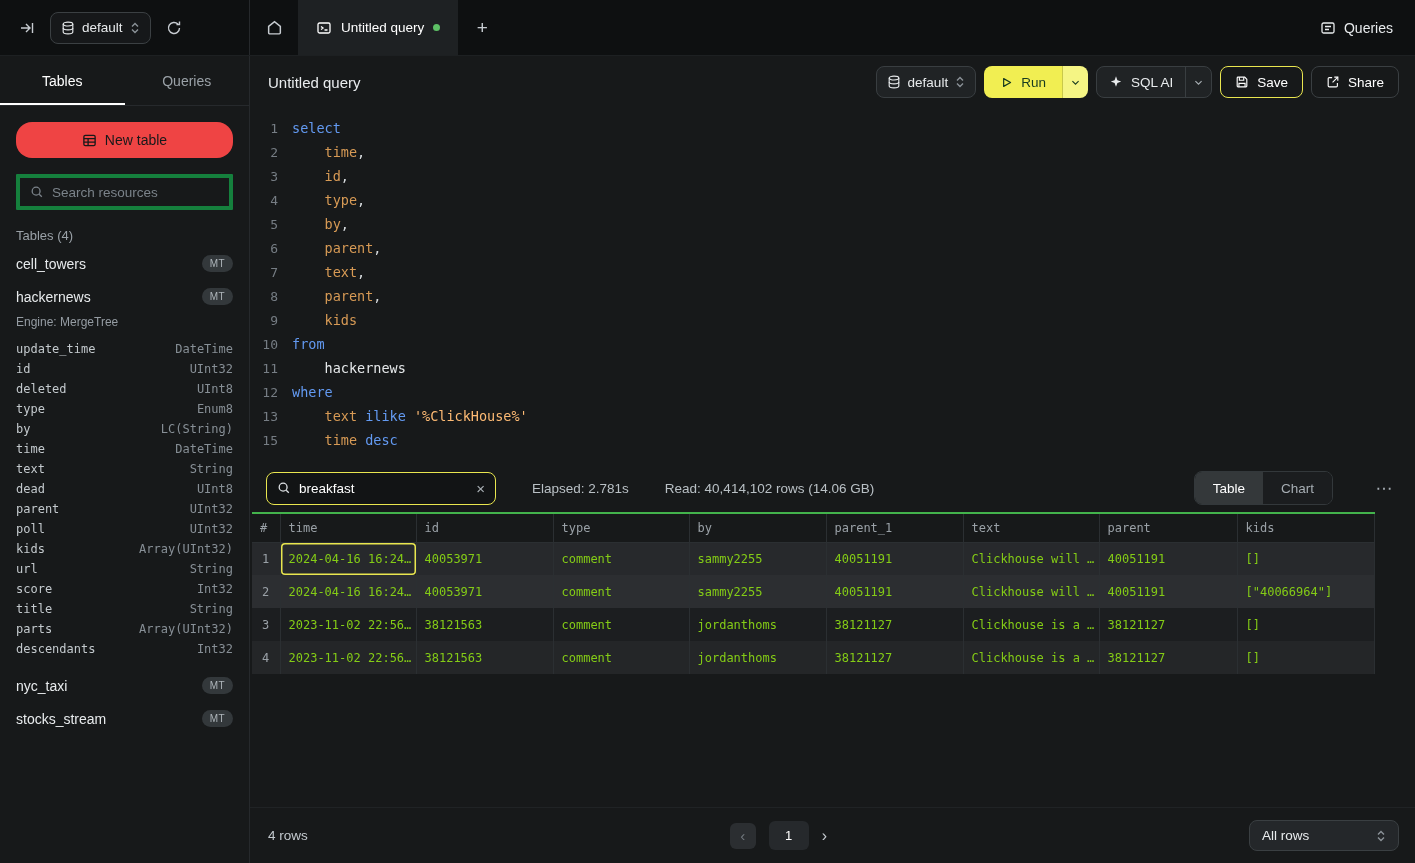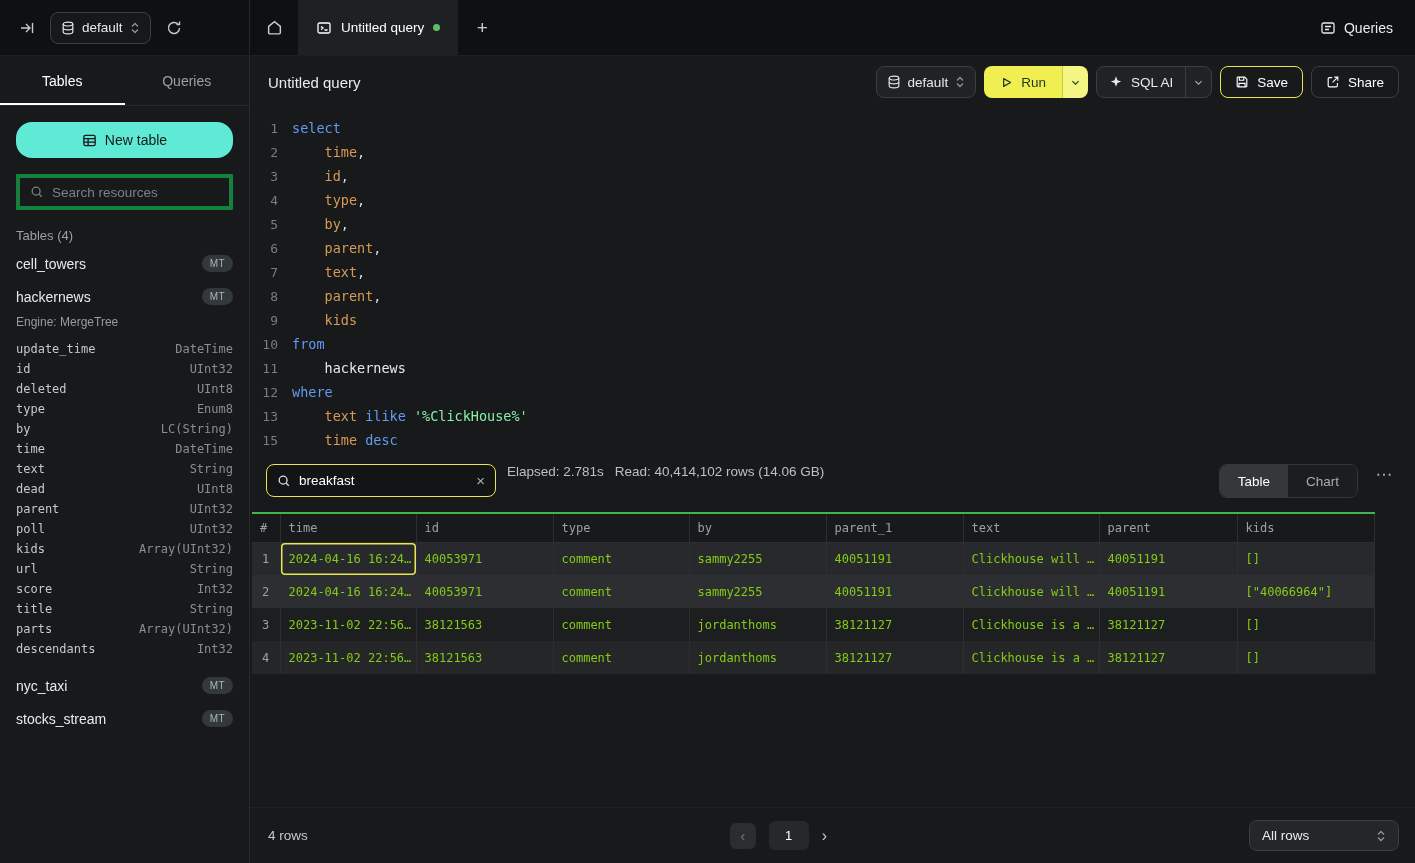--- a/index.html
+++ b/index.html
@@ -16,21 +16,21 @@
 .tab{display:flex;align-items:center;justify-content:center;color:#c7ccd1}
 .home-tab{width:48px}
 .query-tab{gap:9px;padding:0 18px;background:#1e2123;color:#fff;font-size:13.5px;cursor:pointer}
 .green-dot{width:7px;height:7px;border-radius:50%;background:#5dc065}
 .plus-tab{width:48px;font-size:19px;color:#c7ccd1}
 .queries-btn{margin-left:auto;margin-right:22px;display:flex;align-items:center;gap:8px;color:#e8ebed;font-size:14px}
 .sidebar{grid-row:2;grid-column:1;background:#17191a;border-right:1px solid #26292c;display:flex;flex-direction:column;overflow:hidden}
 .side-tabs{display:flex;height:50px;flex:0 0 50px;border-bottom:1px solid #26292c}
 .side-tab{flex:1;font-size:14px;color:#9aa1a7}
 .side-tab.active{color:#fff;box-shadow:inset 0 -2px 0 #fff}
-.new-table-btn{margin:16px 16px 4px;height:36px;flex:0 0 36px;border-radius:16px;background:#5eead4;color:#17191a;display:flex;align-items:center;justify-content:center;gap:8px;font-size:14px;font-weight:500}
+.new-table-btn{margin:16px 16px 4px;height:36px;flex:0 0 36px;border-radius:16px;background:#ef4444;color:#17191a;display:flex;align-items:center;justify-content:center;gap:8px;font-size:14px;font-weight:500}
 .side-search{margin:12px 16px 0;height:36px;flex:0 0 36px;border:4px solid #15803d;border-radius:1px;display:flex;align-items:center;gap:8px;padding:0 10px;color:#7b838a}
 .side-search input{flex:1;min-width:0;background:transparent;border:none;outline:none;color:#e8ebed;font-size:13.5px;font-family:inherit}
 .side-search input::placeholder{color:#7b838a}
 .section-title{margin:18px 16px 4px;font-size:13px;color:#9aa1a7}
 #tables-list{flex:1;overflow:hidden}
 .table-item{height:33px;display:flex;align-items:center;justify-content:space-between;padding:0 16px;cursor:pointer}
 .table-name{font-size:14px;color:#e8ebed}
 .mt-badge{background:#33383b;color:#aeb5ba;font-size:10px;letter-spacing:.4px;padding:3px 8px;border-radius:9px}
 .engine-line{padding:2px 16px 8px;font-size:12px;color:#959ca3}
 .columns-list{padding:2px 16px 10px;font-family:"DejaVu Sans Mono",monospace}
@@ -49,25 +49,25 @@
 .ai-btn{display:flex;align-items:center;gap:8px;padding:0 12px;color:#e8ebed}
 .ai-caret{width:26px;display:flex;align-items:center;justify-content:center;border-left:1px solid #393e41;color:#aab1b6}
 .save-btn{height:32px;display:flex;align-items:center;gap:8px;padding:0 14px;border:1.5px solid #e9e64f;border-radius:8px;color:#fff}
 .share-btn{height:32px;display:flex;align-items:center;gap:8px;padding:9px 14px;border:1px solid #3a3f42;border-radius:8px;color:#fff}
 .editor{flex:0 0 auto;padding:8px 0 12px;font-family:"DejaVu Sans Mono",monospace;font-size:13.5px;cursor:text}
 .ed-line{height:24px;display:flex;align-items:center}
 .ed-gutter{flex:0 0 40px;text-align:right;padding-right:12px;color:#767d84;font-size:13px}
 .ed-code{white-space:pre;margin-left:2px}
 .tok-k{color:#639af2}
 .tok-c{color:#d79a55}
-.tok-s{color:#86efac}
+.tok-s{color:#fdba74}
 .tok-d{color:#d9dde0}
 .tok-p{color:#e6e9eb}
 .results{flex:1;display:flex;flex-direction:column;min-height:0}
-.results-toolbar{height:48px;flex:0 0 48px;display:flex;align-items:flex-start;padding:0 16px;gap:11px}
+.results-toolbar{height:48px;flex:0 0 48px;display:flex;align-items:center;padding:0 16px;gap:36px}
 .result-search{width:230px;flex:0 0 230px;height:33px;border:1.5px solid #e9e64f;border-radius:8px;background:#121415;display:flex;align-items:center;gap:8px;padding:0 10px;color:#dfe3e6}
 .result-search input{flex:1;min-width:0;background:transparent;border:none;outline:none;color:#fff;font-size:13.5px;font-family:inherit;caret-color:#fff}
 .clear-btn{color:#aab1b6;font-size:15px;line-height:1}
 .stat{font-size:13.5px;color:#b9c0c5}
 .spacer{flex:1}
 .view-toggle{display:flex;border-radius:8px;overflow:hidden;border:1px solid #33383b}
 .view-btn{height:32px;padding:0 18px;font-size:13.5px;color:#a6adb3;background:#1b1d1f}
 .view-btn.active{background:#34383a;color:#fff}
 .more-btn{width:30px;color:#a6adb3;font-size:17px}
 .grid-wrap{margin:0 40px 0 2px;border-top:2px solid #43b34c}

